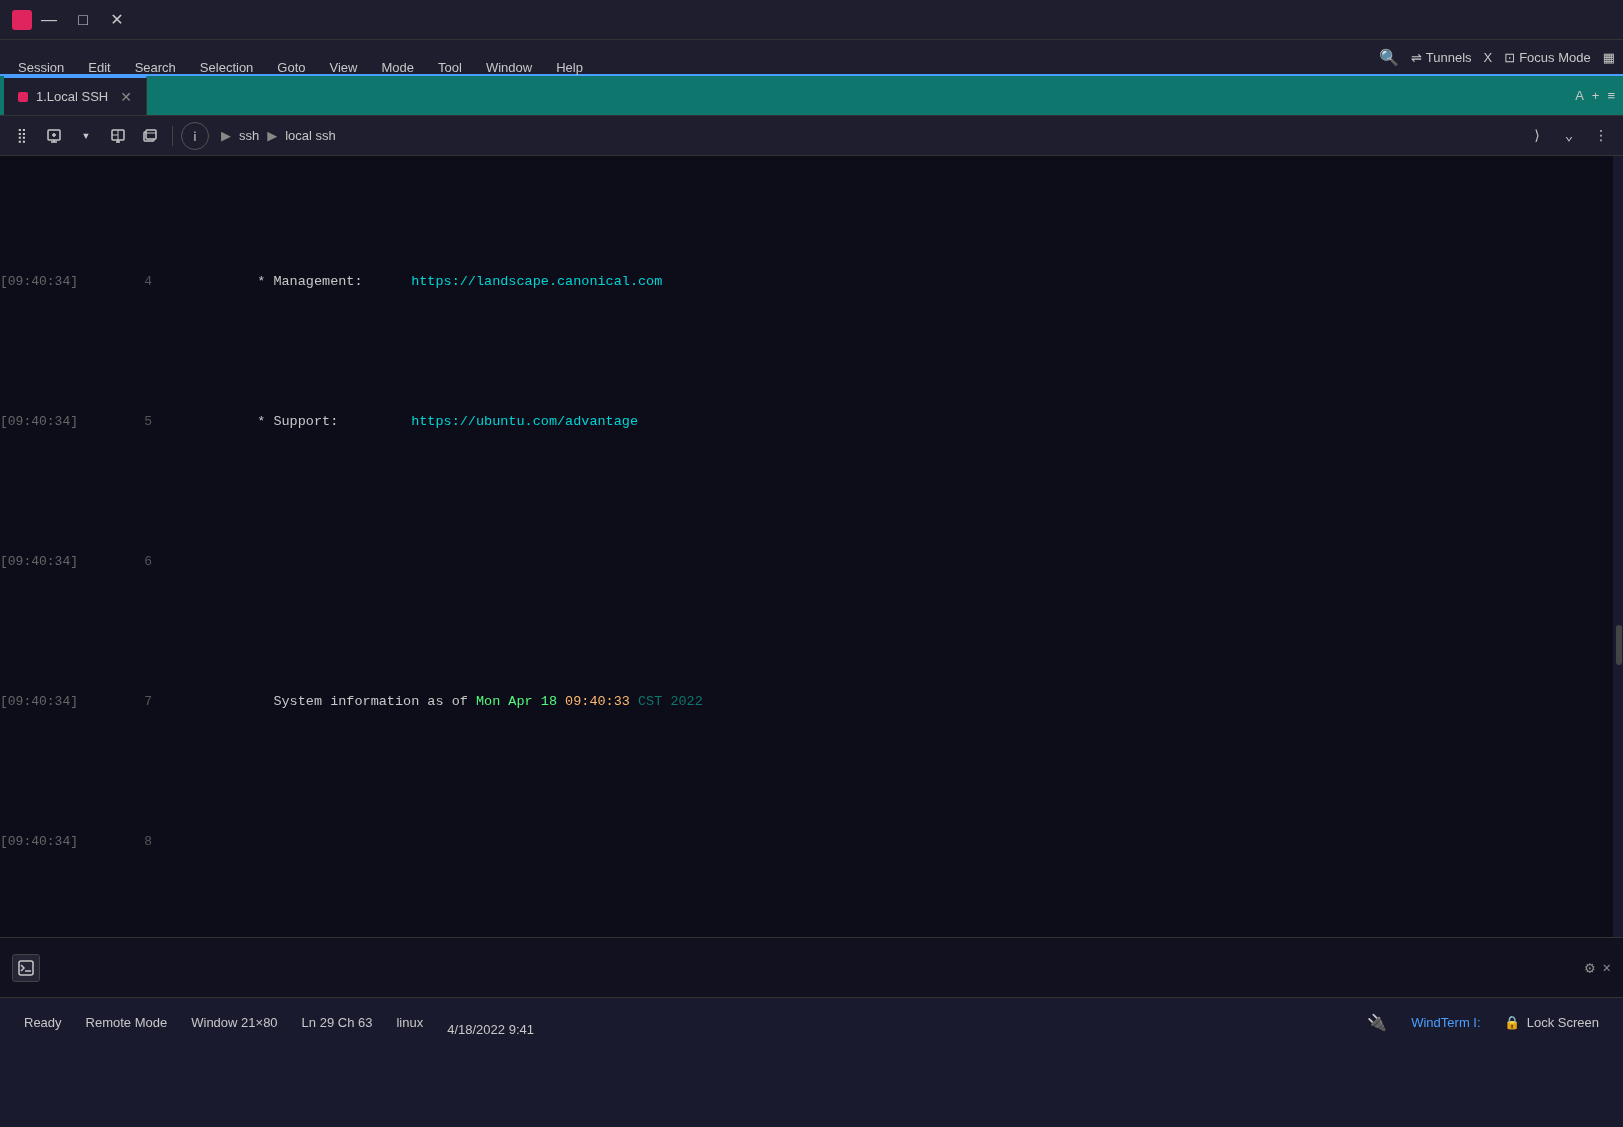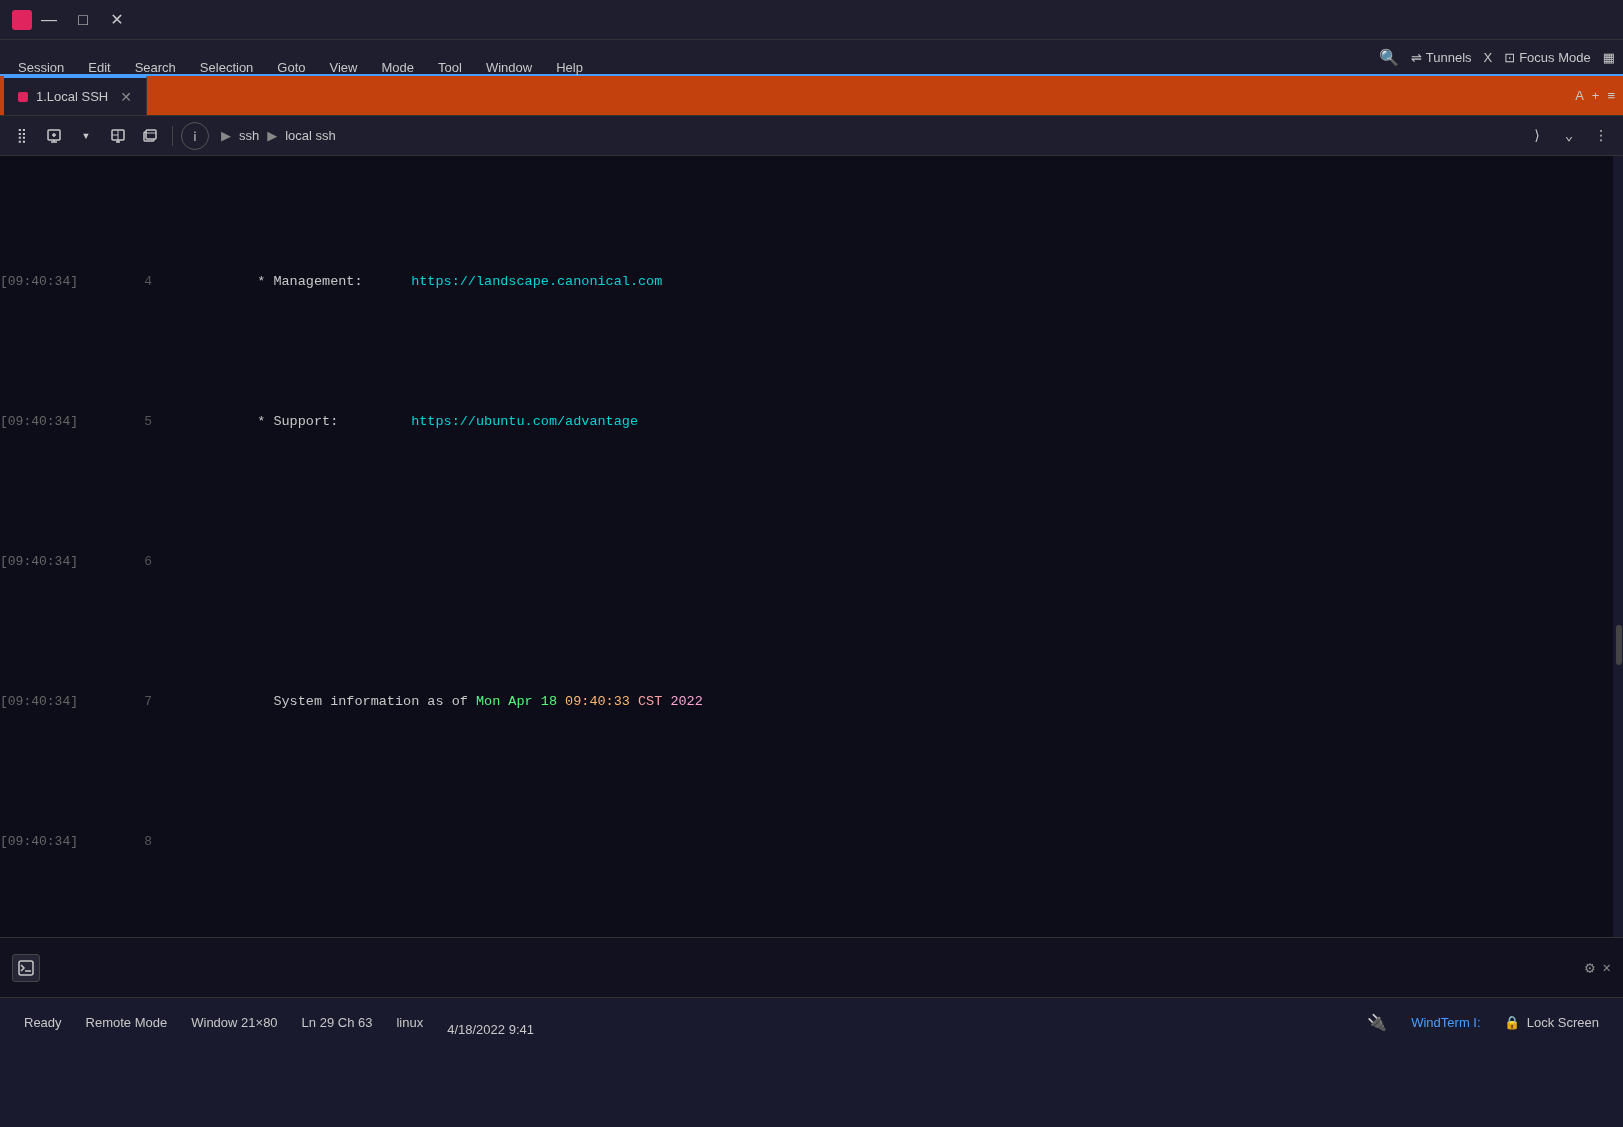--- a/index.html
+++ b/index.html
@@ -98,21 +98,21 @@
     #menu-bar .focus-mode-btn {
       display: flex;
       align-items: center;
       gap: 4px;
       cursor: pointer;
       font-size: 13px;
     }
 
     
     #tab-bar {
-      background: #c2410c;
+      background: #0f766e;
       height: 40px;
       display: flex;
       align-items: stretch;
       border-bottom: 1px solid #333;
       padding-left: 4px;
     }
     #tab-bar .tab {
       display: flex;
       align-items: center;
       padding: 0 14px;
@@ -451,21 +451,21 @@
       <div class="timestamp-col" style="color:#666;">[09:40:34]</div>
       <div class="line-num-col">6</div>
       <div class="content-col"></div>
     </div>
 
     
     <div class="line">
       <div class="timestamp-col" style="color:#666;">[09:40:34]</div>
       <div class="line-num-col">7</div>
       <div class="content-col">
-        <span style="color:#c8c8c8;">      System information as of </span><span style="color:#50fa7b;">Mon Apr 18</span><span style="color:#c8c8c8;"> </span><span style="color:#ffb86c;">09:40:33</span><span style="color:#fca5a5;"> CST </span><span style="color:#f9a8d4;">2022</span>
+        <span style="color:#c8c8c8;">      System information as of </span><span style="color:#50fa7b;">Mon Apr 18</span><span style="color:#c8c8c8;"> </span><span style="color:#ffb86c;">09:40:33</span><span style="color:#0f766e;"> CST </span><span style="color:#0f766e;">2022</span>
       </div>
     </div>
 
     
     <div class="line">
       <div class="timestamp-col" style="color:#666;">[09:40:34]</div>
       <div class="line-num-col">8</div>
       <div class="content-col"></div>
     </div>
 

